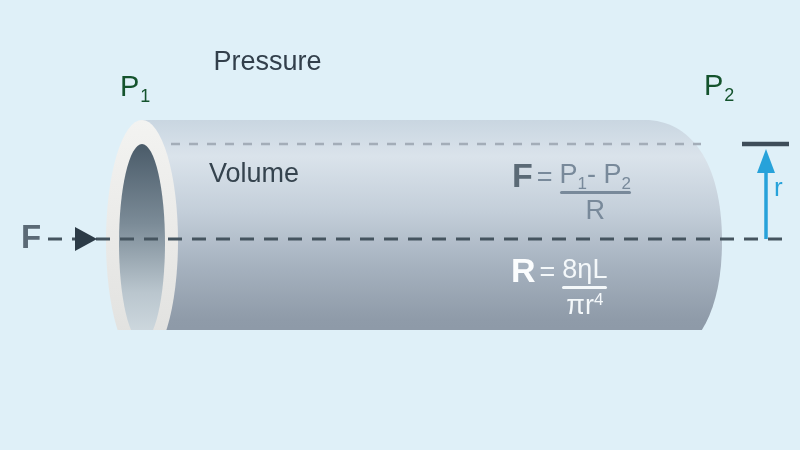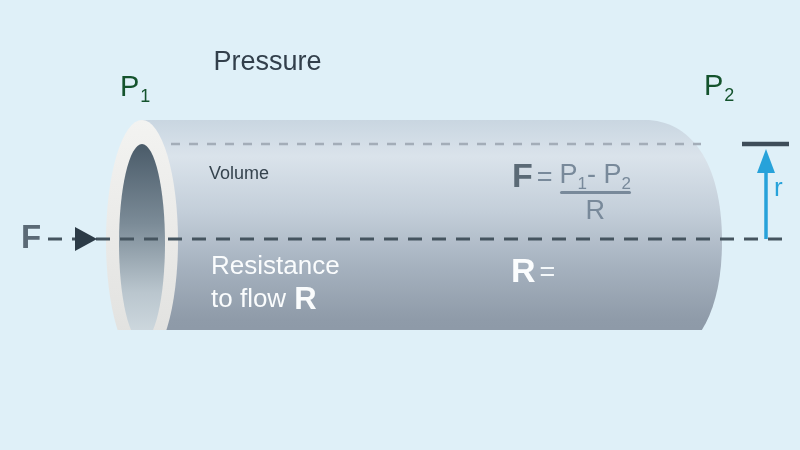--- a/index.html
+++ b/index.html
@@ -10,21 +10,21 @@
   }
   .stage svg{position:absolute;left:0;top:0;}
   .txt{position:absolute;white-space:nowrap;}
   .pressure-drop{left:185px;top:45px;width:165px;text-align:center;
     font-size:27px;line-height:33px;color:#323f4b;font-weight:500;white-space:normal;}
   .p-label{font-size:29px;color:#14532d;font-weight:500;}
   .p-label .sub{font-size:18px;position:relative;top:6px;left:1px;}
   .p1{left:120px;top:70px;}
   .p2{left:704px;top:69px;}
   .f-source{left:21px;top:218px;font-size:33px;font-weight:bold;color:#5b6a76;}
-  .volume{left:209px;top:157px;font-size:18px;line-height:32px;color:#35434e;font-weight:500;white-space:normal;width:180px;}
+  .volume{left:209px;top:157px;font-size:27px;line-height:32px;color:#35434e;font-weight:500;white-space:normal;width:180px;}
   .resistance{left:211px;top:250px;font-size:26px;line-height:31px;color:#fafcfd;font-weight:500;white-space:normal;width:200px;}
   .resistance .sym{font-size:31px;font-weight:bold;margin-left:8px;position:relative;top:2px;}
   .formula{position:absolute;display:flex;align-items:flex-start;}
   .formula .lhs{font-size:34px;font-weight:bold;line-height:1;}
   .formula .eq{font-size:27px;line-height:1;margin:6px 5px 0 4px;}
   .frac{display:flex;flex-direction:column;align-items:center;margin:1px 0 0 2px;}
   .frac .num{font-size:27px;line-height:1.12;}
   .frac .bar{height:3px;background:currentColor;width:100%;margin-top:2px;border-radius:2px;}
   .frac .den{font-size:27px;line-height:1.22;}
   .frac .sub{font-size:17px;position:relative;top:6px;}
@@ -100,36 +100,37 @@
   <div class="txt p-label p1"><span>P</span><span class="sub">1</span></div>
 
   <div class="txt p-label p2"><span>P</span><span class="sub">2</span></div>
 
   <div class="txt f-source">F</div>
 
   <div class="txt volume">
     <div>Volume</div>
   </div>
 
-  <div class="txt resistance">
-    <div>Resistance</div>
-    <div><span>to flow</span><span class="sym">R</span></div>
-  </div>
 
   <div class="formula flowrate-formula">
     <span class="lhs">F</span>
     <span class="eq">=</span>
     <span class="frac">
       <span class="num"><span>P</span><span class="sub">1</span><span>- </span><span>P</span><span class="sub">2</span></span>
       <span class="bar"></span>
       <span class="den">R</span>
     </span>
   </div>
 
   <div class="formula resistance-formula">
     <span class="lhs">R</span>
     <span class="eq">=</span>
+    <span class="frac">
+      <span class="num">8ηL</span>
+      <span class="bar"></span>
+      <span class="den"><span>πr</span><span class="sup">4</span></span>
+    </span>
   </div>
 
   <div class="txt r-label">r</div>
   <div class="txt l-label">L</div>
 
 </div>
 
 </body></html>

